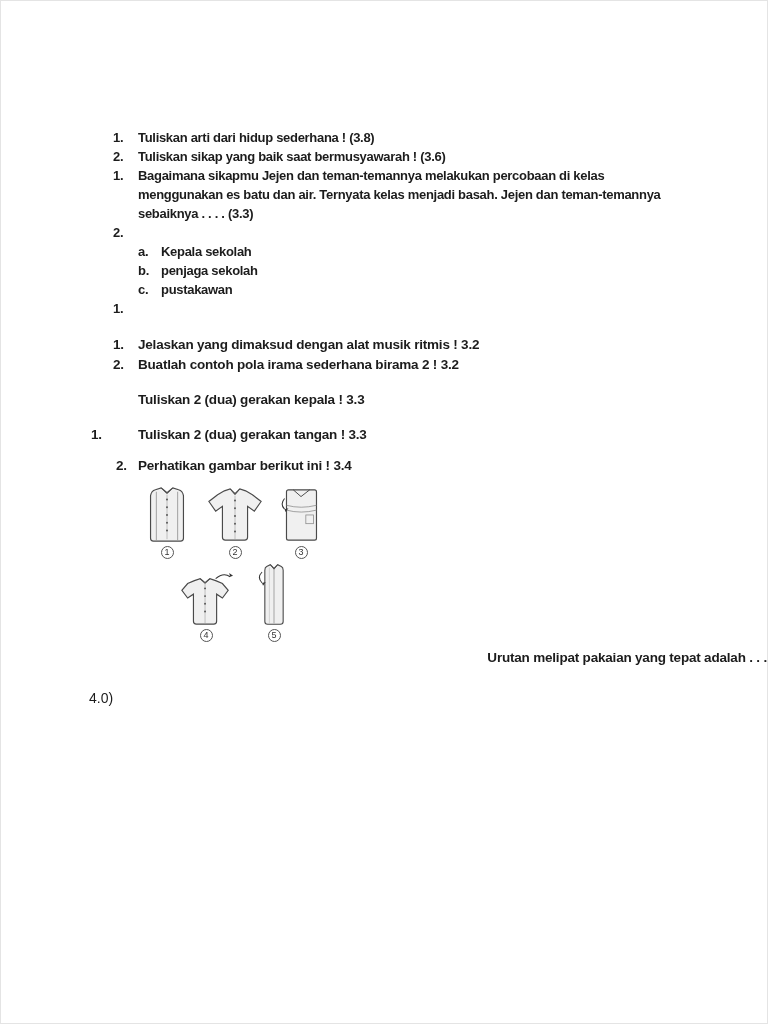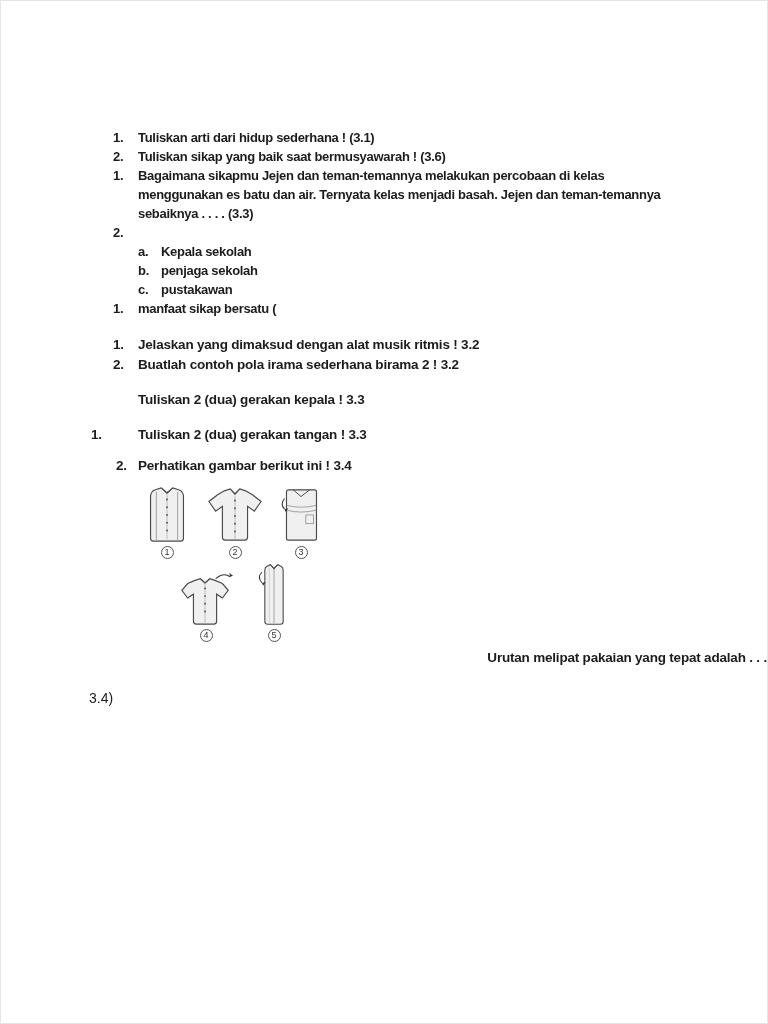--- a/index.html
+++ b/index.html
@@ -72,21 +72,21 @@
   }
   svg { display:block; }
 </style>
 </head>
 <body>
 
 <div class="page">
 
   <div class="q-item">
     <span class="q-num">1.</span>
-    <span class="q-txt">Tuliskan arti dari hidup sederhana ! (3.1)</span>
+    <span class="q-txt">Tuliskan arti dari hidup sederhana ! (3.8)</span>
   </div>
   <div class="q-item">
     <span class="q-num">2.</span>
     <span class="q-txt">Tuliskan sikap yang baik saat bermusyawarah ! (3.6)</span>
   </div>
   <div class="q-item">
     <span class="q-num">1.</span>
     <span class="q-txt">Bagaimana sikapmu Jejen dan teman-temannya melakukan percobaan di kelas menggunakan es batu dan air. Ternyata kelas menjadi basah.  Jejen dan teman-temannya sebaiknya . . . . (3.3)</span>
   </div>
   <div class="q-item">
@@ -101,21 +101,20 @@
     <span class="sub-num">b.</span>
     <span>penjaga sekolah</span>
   </div>
   <div class="sub-item">
     <span class="sub-num">c.</span>
     <span>pustakawan</span>
   </div>
 
   <div class="q-item">
     <span class="q-num">1.</span>
-    <span class="q-txt">manfaat sikap bersatu (</span>
   </div>
 
   <div class="group2">
     <div class="q-item">
       <span class="q-num">1.</span>
       <span class="q-txt">Jelaskan yang dimaksud dengan alat musik ritmis ! 3.2</span>
     </div>
     <div class="q-item">
       <span class="q-num">2.</span>
       <span class="q-txt">Buatlah contoh pola irama sederhana birama 2 ! 3.2</span>
@@ -207,15 +206,15 @@
           <path d="M9 24 l4 -1 l-3 4 z" fill="#333"></path>
         </svg>
         <div class="badge">5</div>
       </div>
 
     </div>
   </div>
 
   <div class="caption">Urutan melipat pakaian yang tepat adalah . . .</div>
 
-  <div class="footer-note">3.4)</div>
+  <div class="footer-note">4.0)</div>
 
 </div>
 
 </body></html>

